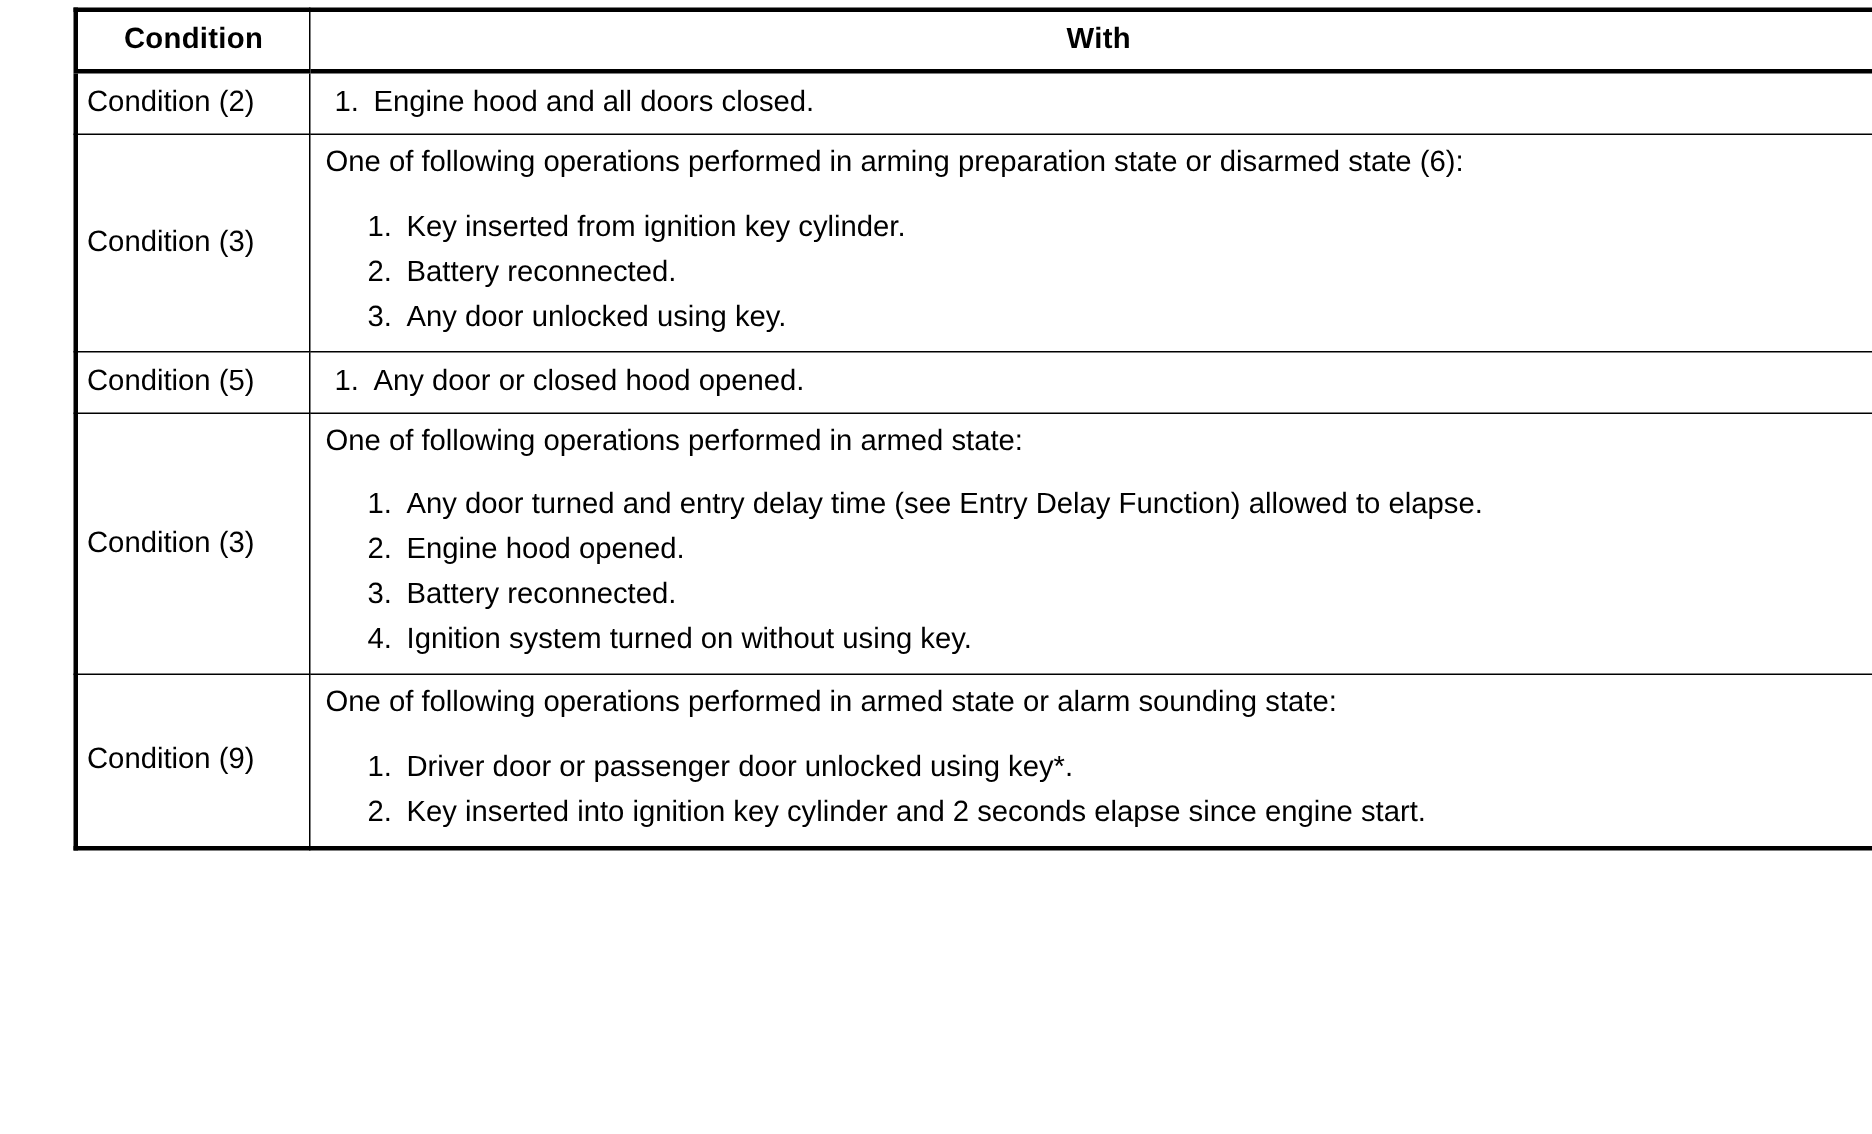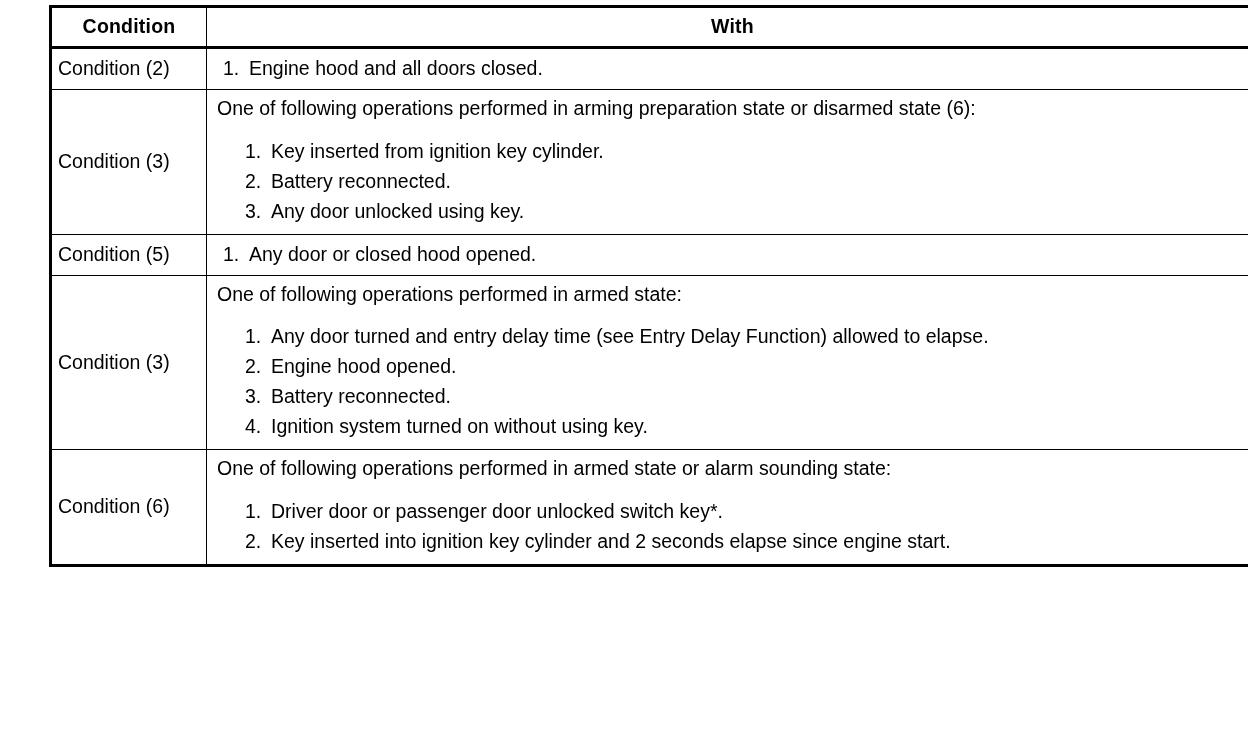--- a/index.html
+++ b/index.html
@@ -154,25 +154,25 @@
           <ol class="steps gap-top">
             <li><span class="num">1.</span><span>Any door turned and entry delay time (see Entry Delay Function) allowed to elapse.</span></li>
             <li><span class="num">2.</span><span>Engine hood opened.</span></li>
             <li><span class="num">3.</span><span>Battery reconnected.</span></li>
             <li><span class="num">4.</span><span>Ignition system turned on without using key.</span></li>
           </ol>
         </td>
       </tr>
 
       <tr class="block-row">
-        <td class="cond-cell">Condition (6)</td>
+        <td class="cond-cell">Condition (9)</td>
         <td class="item-cell">
           <span class="intro">One of following operations performed in armed state or alarm sounding state:</span>
           <ol class="steps gap-top">
-            <li><span class="num">1.</span><span>Driver door or passenger door unlocked switch key*.</span></li>
+            <li><span class="num">1.</span><span>Driver door or passenger door unlocked using key*.</span></li>
             <li><span class="num">2.</span><span>Key inserted into ignition key cylinder and 2 seconds elapse since engine start.</span></li>
           </ol>
         </td>
       </tr>
 
 
     </tbody>
   </table>
 
 </div>

